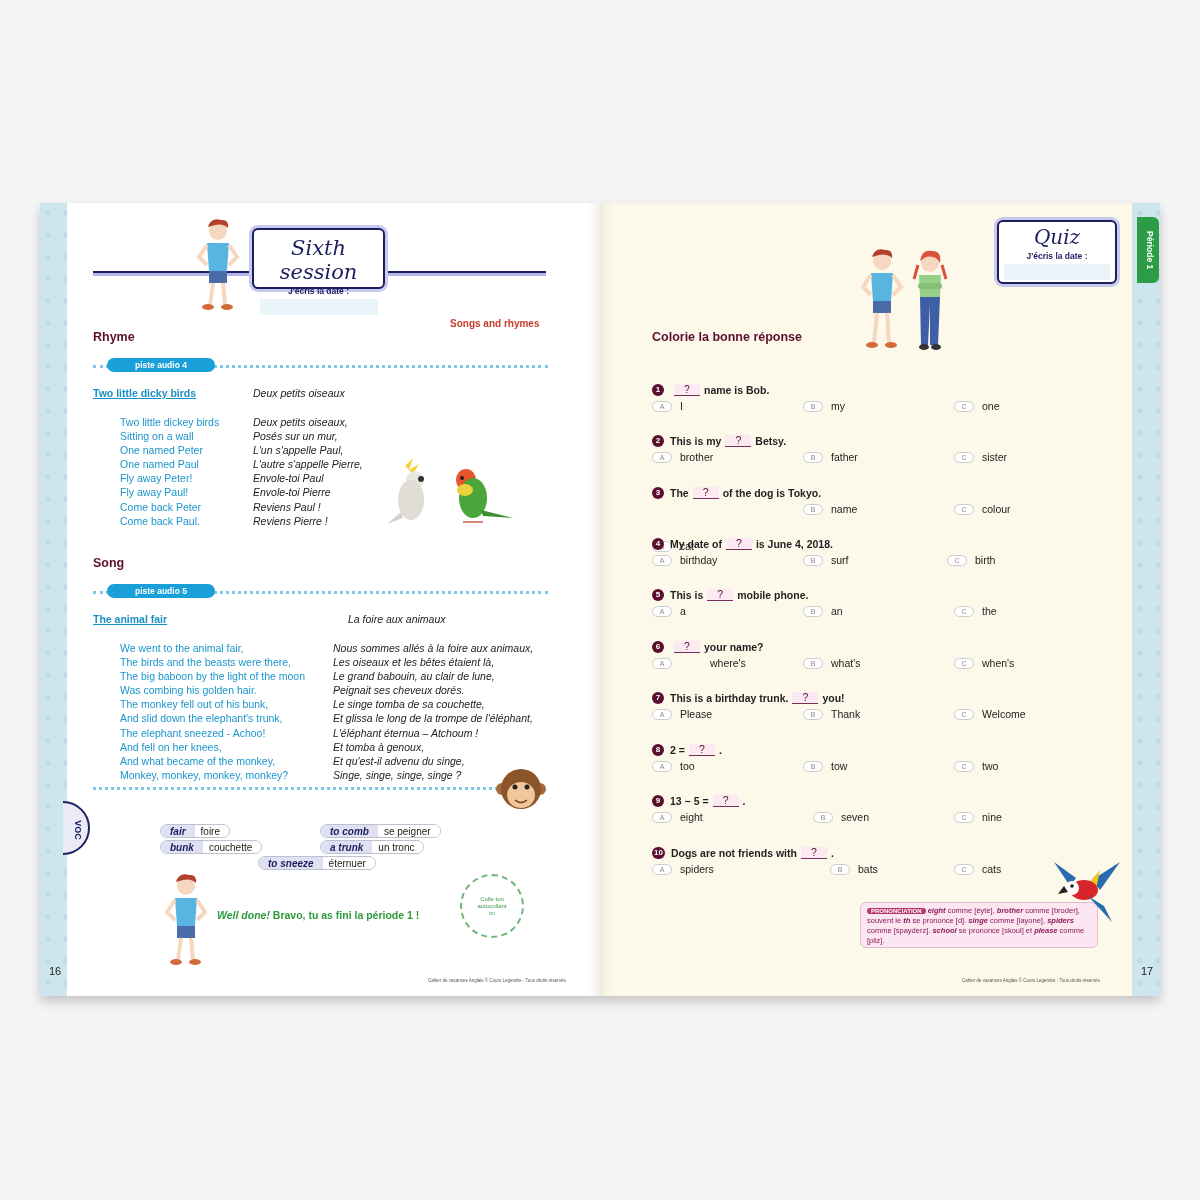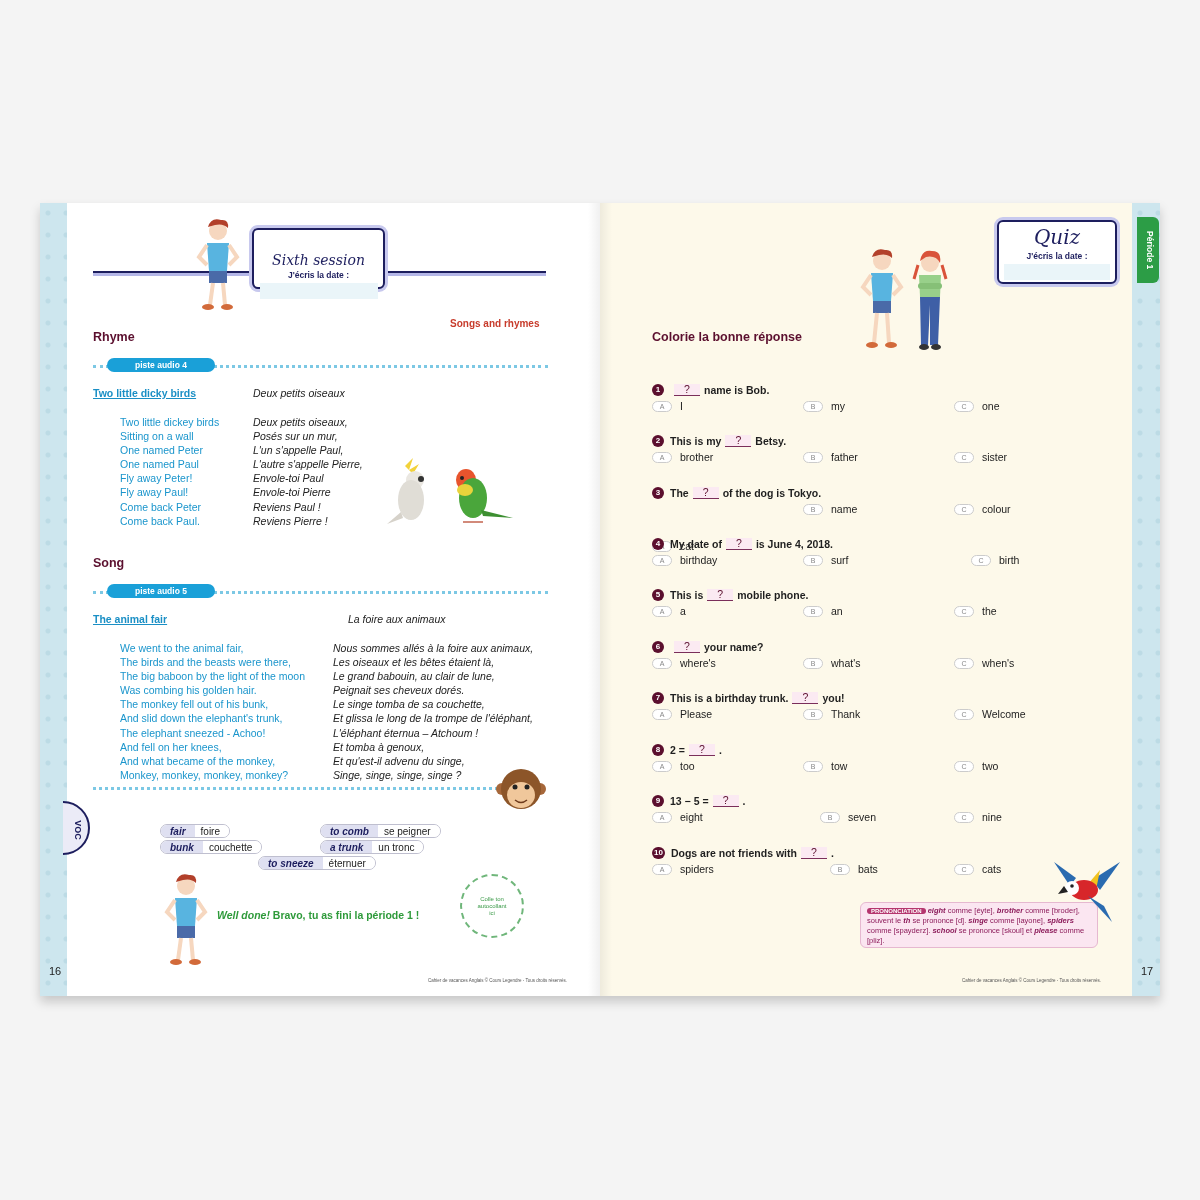--- a/index.html
+++ b/index.html
@@ -7,21 +7,21 @@
   .book { position: absolute; left: 40px; top: 203px; width: 1120px; height: 793px; box-shadow: 0 6px 10px rgba(0,0,0,0.18); }
   .edge-left { position: absolute; left: 0; top: 0; width: 27px; height: 100%; background: #cde6ee; background-image: radial-gradient(circle at 8px 10px, #bcdbe5 2px, transparent 3px); background-size: 18px 22px; }
   .edge-right { position: absolute; right: 0; top: 0; width: 28px; height: 100%; background: #cde6ee; background-image: radial-gradient(circle at 8px 10px, #bcdbe5 2px, transparent 3px); background-size: 18px 22px; }
   .page-left { position: absolute; left: 27px; top: 0; width: 533px; height: 100%; background: #ffffff; }
   .page-right { position: absolute; left: 560px; top: 0; width: 532px; height: 100%; background: #fdf9ea; }
   .gutter { position: absolute; left: 548px; top: 0; width: 24px; height: 100%; background: linear-gradient(90deg, rgba(0,0,0,0) 0%, rgba(0,0,0,0.06) 50%, rgba(0,0,0,0) 100%); pointer-events: none; }
 
   
   .hline { position: absolute; height: 5px; background: #b5b7e8; border-top: 2px solid #1d1e5e; }
   .session-box { position: absolute; border: 2px solid #1d1e5e; border-radius: 6px; background: #fff; box-shadow: 0 0 0 3px #c8c9ee; text-align: center; }
-  .session-title { font-family: "DejaVu Serif", serif; font-style: italic; color: #1d1e5e; font-size: 14px; margin-top: 22px; }
+  .session-title { font-family: "DejaVu Serif", serif; font-style: italic; color: #1d1e5e; font-size: 21px; margin-top: 6px; }
   .session-title.big { font-size: 20px; margin-top: 3px; }
   .date-label { font-size: 8.5px; font-weight: bold; color: #1d1e5e; margin-top: 2px; }
   .date-field { margin: 3px auto 0; width: 118px; height: 16px; background: #eaf5f9; }
 
   .section-title { position: absolute; font-weight: bold; color: #5b0f2e; font-size: 12.5px; }
   .songs-label { position: absolute; font-weight: bold; color: #c73b2b; font-size: 10px; }
   .audio-row { position: absolute; height: 14px; border-top: 3px dotted #7cc8e4; }
   .audio-pill { position: absolute; background: #1aa0d8; color: #fff; font-weight: bold; font-size: 8.5px; padding: 2px 28px; border-radius: 8px; top: -10px; left: 14px; }
   .song-title { position: absolute; font-weight: bold; color: #1a8fc5; text-decoration: underline; font-size: 10.5px; }
   .song-title-fr { position: absolute; font-style: italic; color: #222; font-size: 10.5px; }
@@ -338,21 +338,21 @@
     </div>
   <div class="opts">
     <div class="opt" style="left:0;">
         <span class="key">A</span>
         <span>birthday</span>
       </div>
     <div class="opt" style="left:151px;">
         <span class="key">B</span>
         <span>surf</span>
       </div>
-    <div class="opt" style="left:310px;padding-left:9px;">
+    <div class="opt" style="left:286px;padding-left:9px;">
         <span class="key">C</span>
         <span>birth</span>
       </div>
   </div>
 </div>
 
 <div class="q" style="top:588px;">
   <div class="q-line">
       <span class="q-num">5</span>
       <span>This is</span>
@@ -376,21 +376,21 @@
 </div>
 
 <div class="q" style="top:640px;">
   <div class="q-line">
       <span class="q-num">6</span>
       <span></span>
       <span class="blank">?</span>
       <span>your name?</span>
     </div>
   <div class="opts">
-    <div class="opt" style="left:0;">
+    <div class="opt" style="left:0;gap:30px;">
         <span class="key">A</span>
         <span>where's</span>
       </div>
     <div class="opt" style="left:151px;">
         <span class="key">B</span>
         <span>what's</span>
       </div>
     <div class="opt" style="left:302px;">
         <span class="key">C</span>
         <span>when's</span>
@@ -449,21 +449,21 @@
       <span class="q-num">9</span>
       <span>13 − 5 =</span>
       <span class="blank">?</span>
       <span>.</span>
     </div>
   <div class="opts">
     <div class="opt" style="left:0;">
         <span class="key">A</span>
         <span>eight</span>
       </div>
-    <div class="opt" style="left:160px;padding-left:8px;">
+    <div class="opt" style="left:153px;padding-left:8px;">
         <span class="key">B</span>
         <span>seven</span>
       </div>
     <div class="opt" style="left:302px;">
         <span class="key">C</span>
         <span>nine</span>
       </div>
   </div>
 </div>
 

